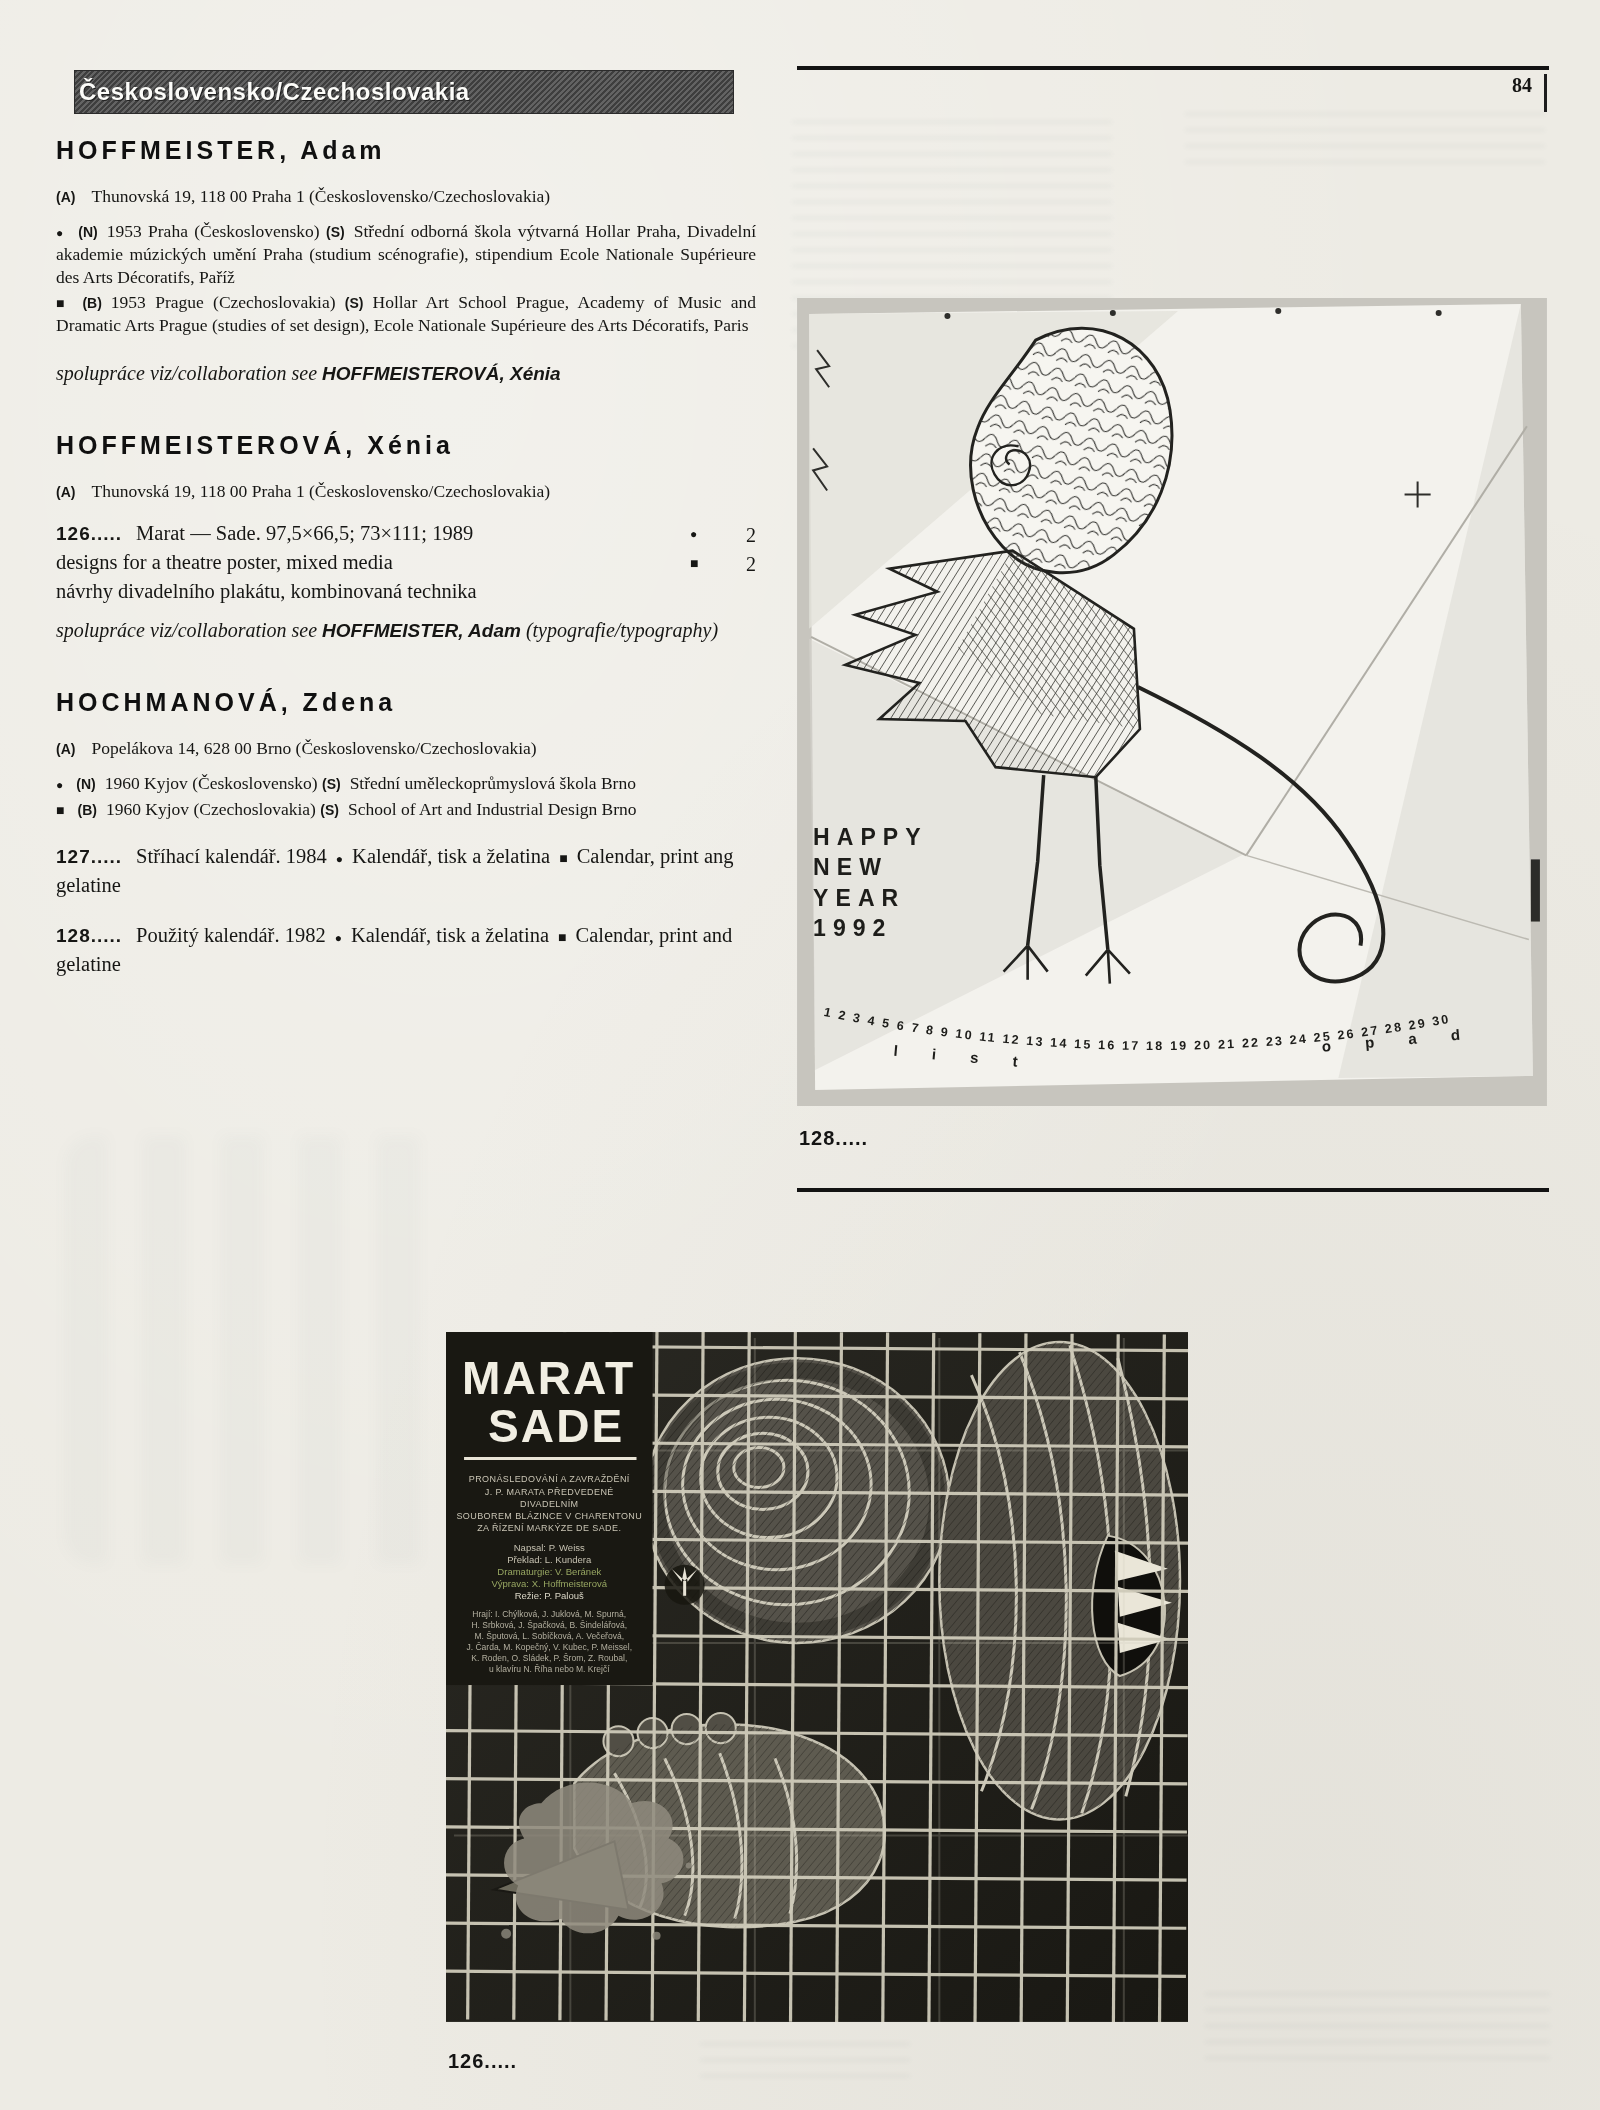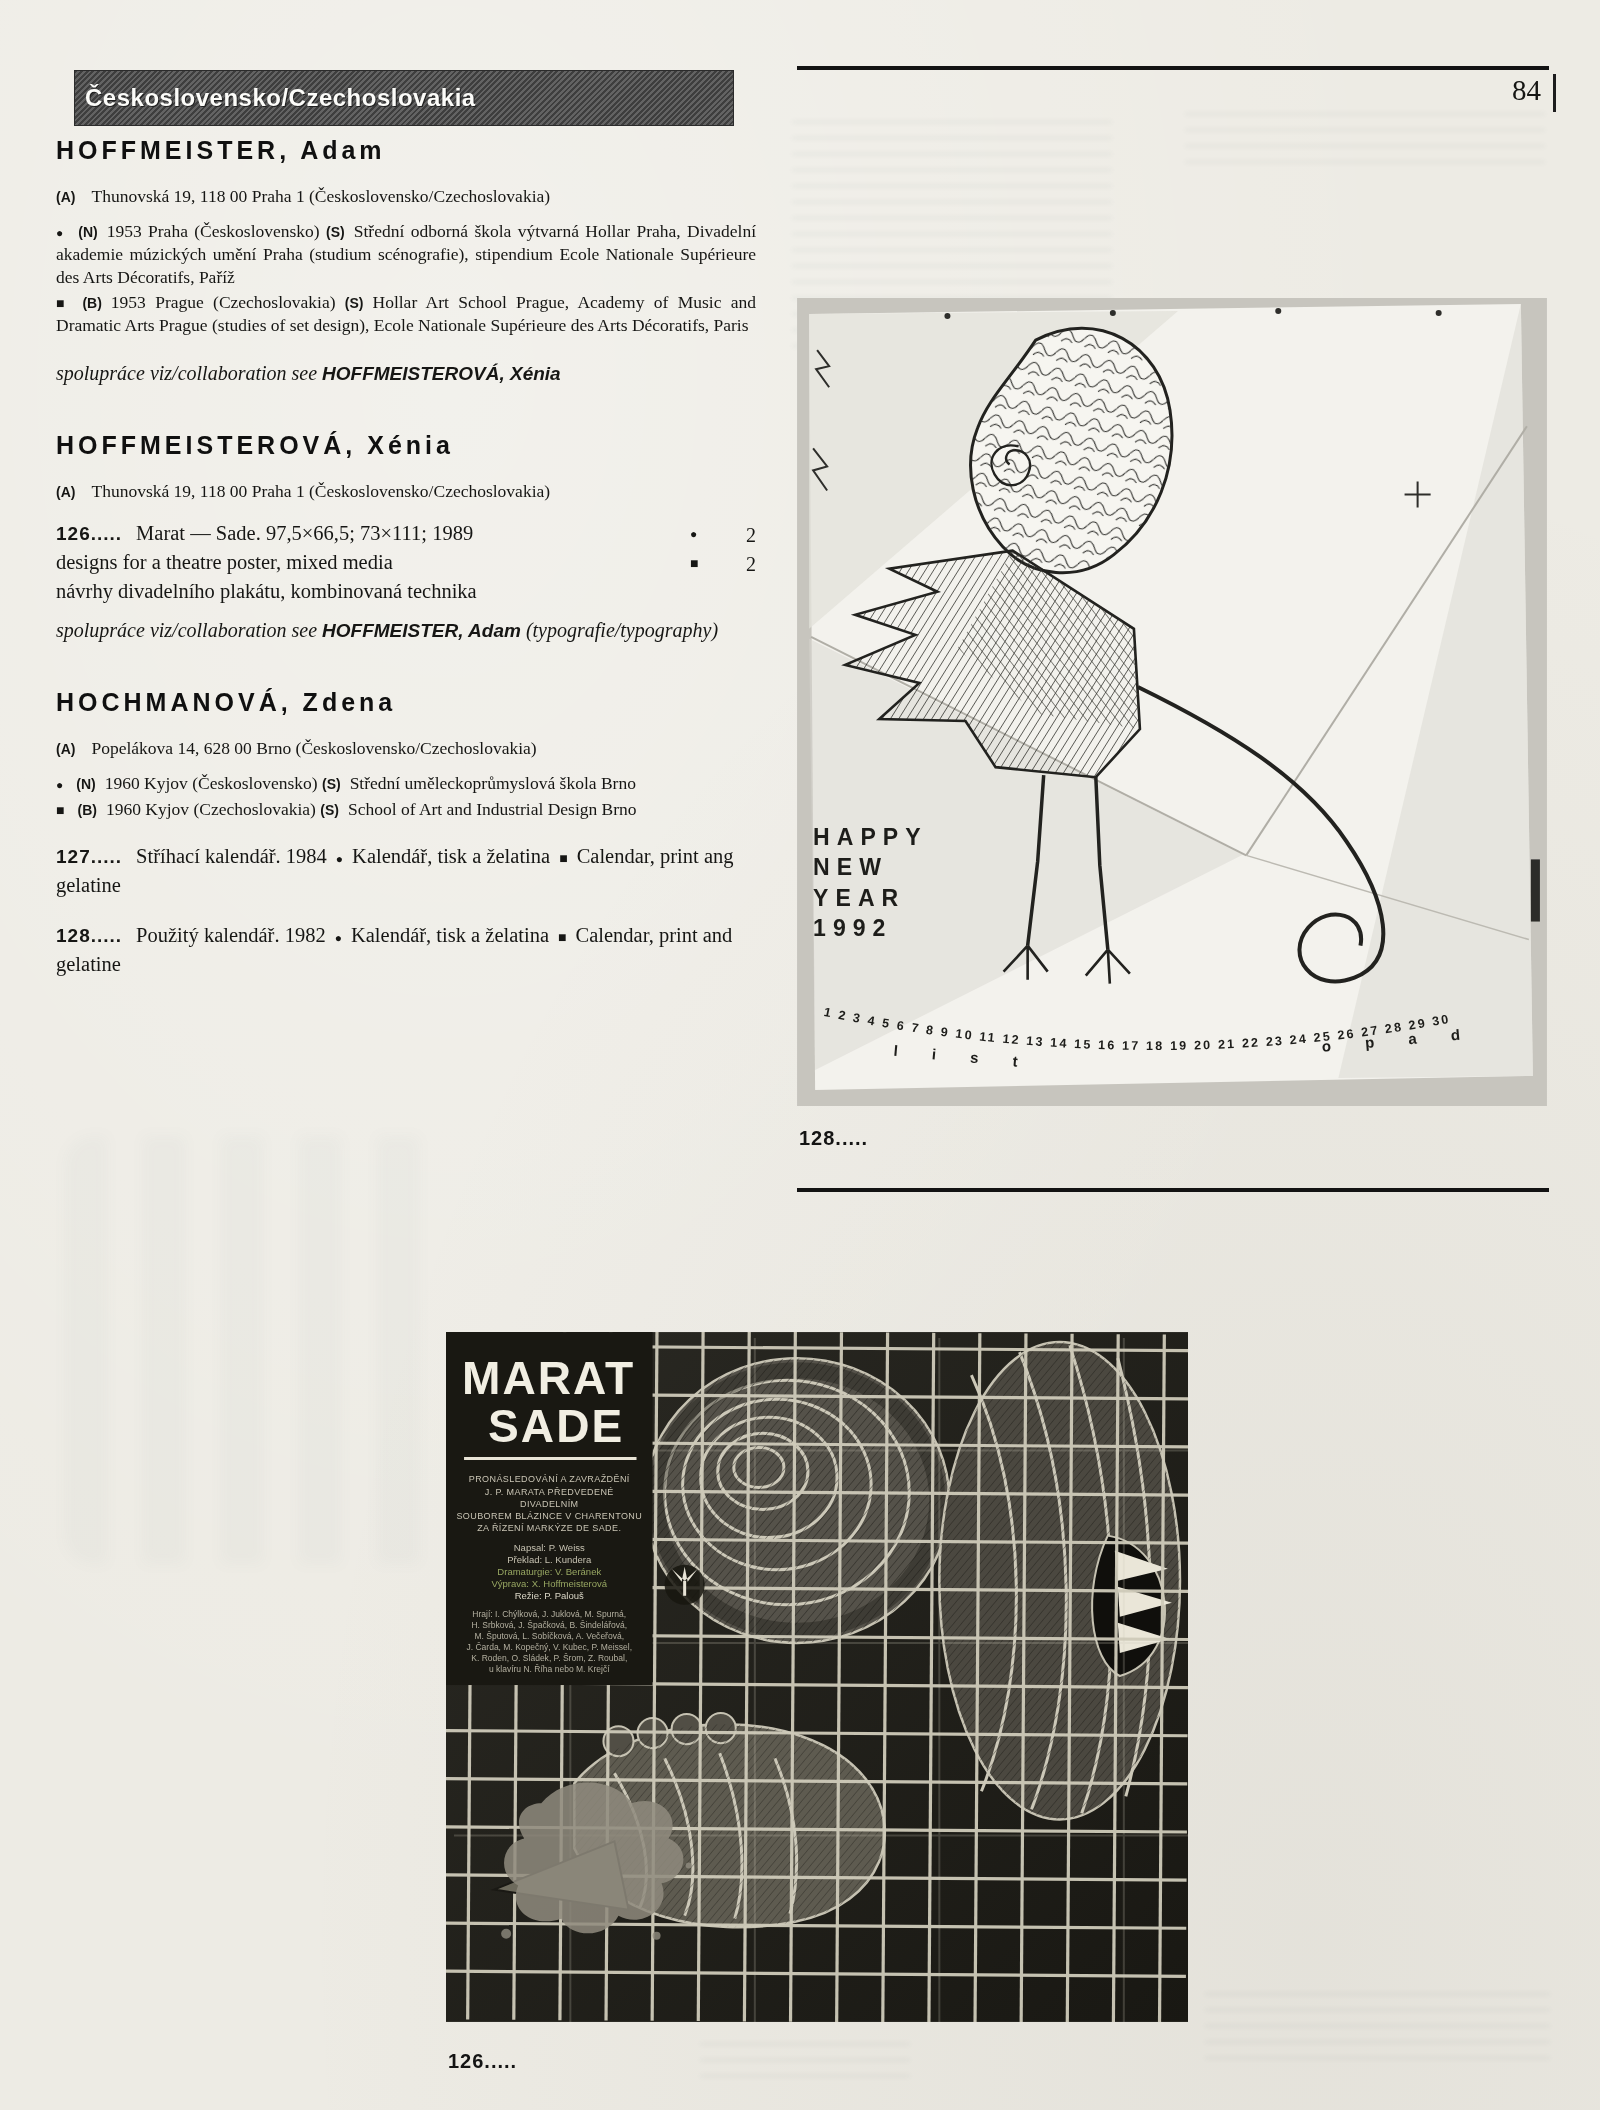--- a/index.html
+++ b/index.html
@@ -3,27 +3,27 @@
 <meta charset="utf-8">
 <style>
   * { box-sizing:border-box; margin:0; padding:0; }
   html,body { width:1600px; height:2110px; }
   body { position:relative; background:#edebe4; font-family:"Liberation Serif", serif; color:#161614; overflow:hidden; }
   body::before { content:""; position:absolute; inset:0; pointer-events:none;
     background: radial-gradient(ellipse at 28% 18%, rgba(255,255,255,.30), transparent 60%),
                 radial-gradient(ellipse at 82% 92%, rgba(110,105,90,.07), transparent 55%); }
 
   
-  .banner { position:absolute; left:74px; top:70px; width:660px; height:56px;
+  .banner { position:absolute; left:74px; top:70px; width:660px; height:44px;
     background: repeating-linear-gradient(135deg, #3e3e3e 0 2px, #636363 2px 4px);
-    border:1px solid #2b2b2b; display:flex; align-items:center; padding-left:10px; }
+    border:1px solid #2b2b2b; display:flex; align-items:center; padding-left:4px; }
   .banner span { font-family:"Liberation Sans",sans-serif; font-weight:bold; font-size:24px;
     color:#fcfcf9; letter-spacing:.5px; text-shadow:1px 1px 0 #1f1f1f; }
   .pagenum { position:absolute; left:1512px; top:74px; display:flex; align-items:flex-start; gap:12px; }
-  .pagenum .num { font-weight:normal; font-size:29px; }
+  .pagenum .num { font-weight:bold; font-size:20px; }
   .pagebar { width:3px; height:38px; background:#1d1d1d; display:inline-block; }
 
   
   .leftcol { position:absolute; left:56px; top:136px; width:700px; }
   .entry-h { font-family:"Liberation Sans",sans-serif; font-weight:bold; font-size:25px;
     letter-spacing:4px; color:#101010; }
   .addr { margin-top:21px; font-size:17.5px; }
   .lbl { font-family:"Liberation Sans",sans-serif; font-weight:bold; font-size:14px; }
   .addr .lbl { margin-right:16px; }
   .bio { margin-top:13px; font-size:17.5px; line-height:1.3; text-align:justify; }

